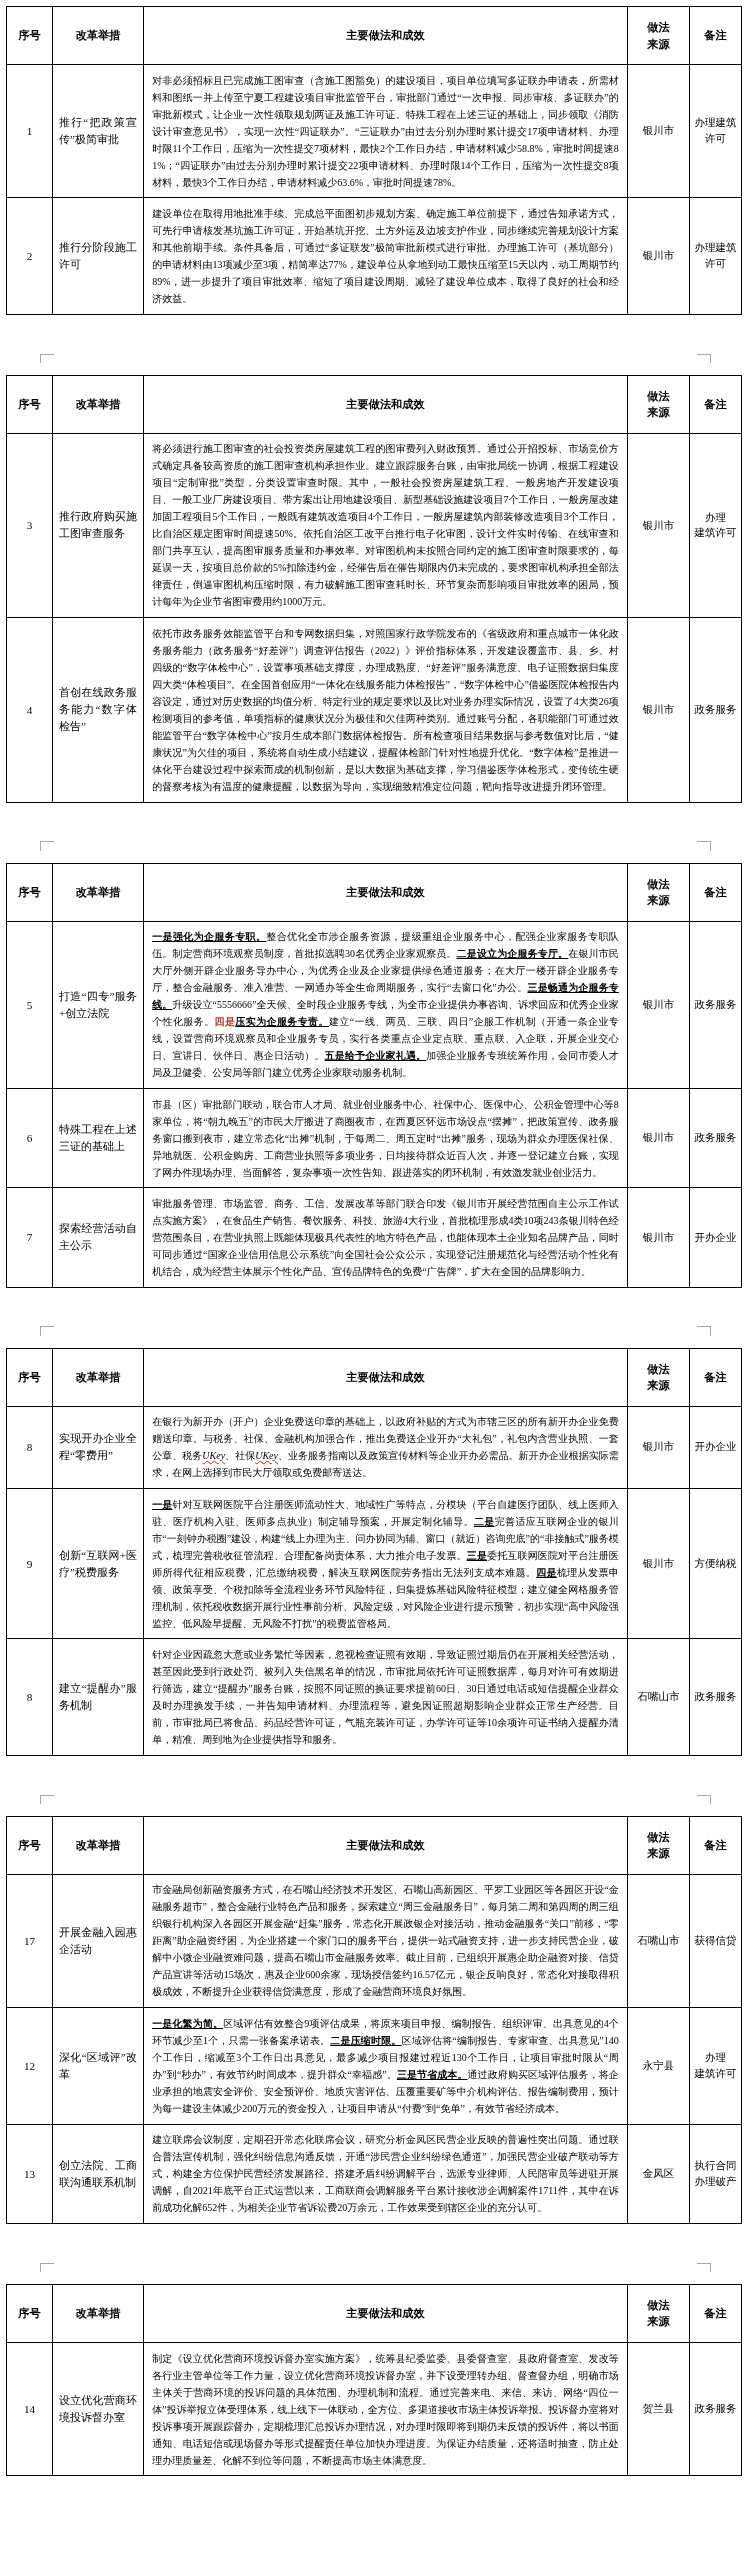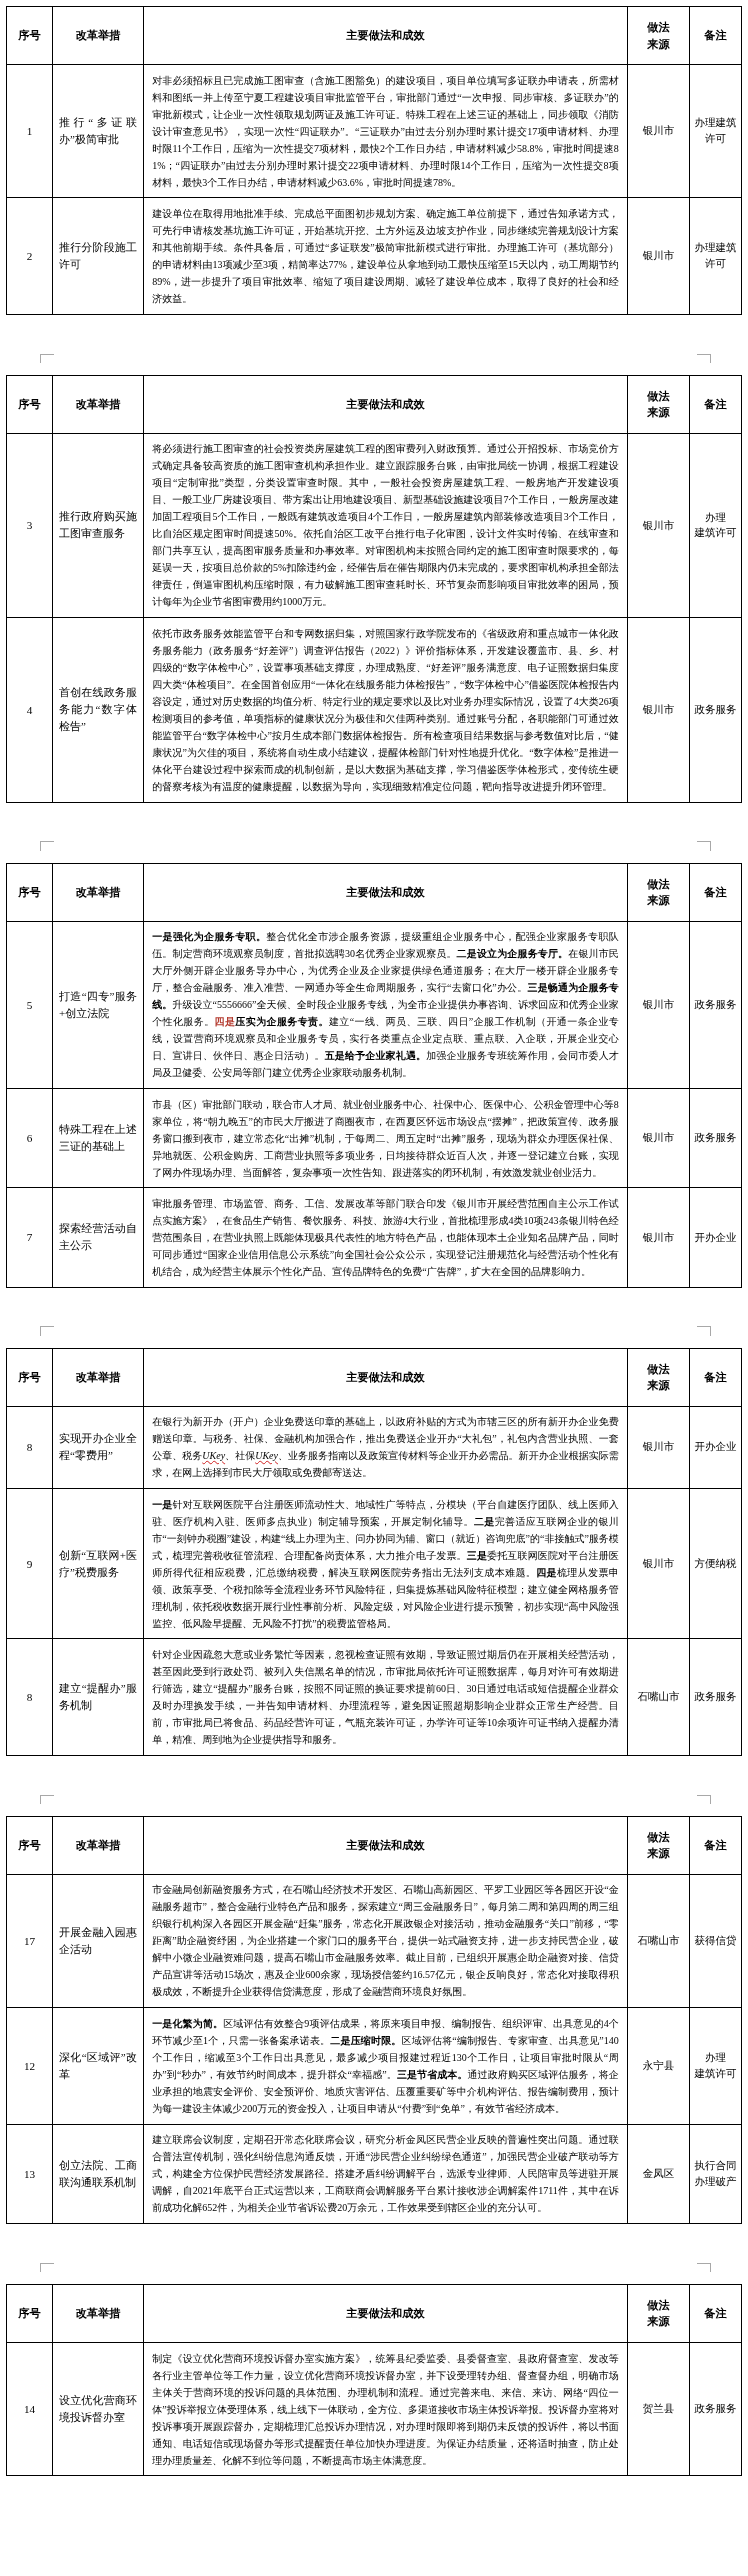--- a/index.html
+++ b/index.html
@@ -5,21 +5,21 @@
   html,body{margin:0;padding:0;background:#ffffff;}
   body{width:748px;font-family:"Liberation Serif","DejaVu Serif",serif;color:#000;}
   .page{padding:6px 6px 0 6px;}
   table.doc{border-collapse:collapse;table-layout:fixed;width:736px;border:1.5px solid #000;}
   table.doc th,table.doc td{border:0.7px solid #000;vertical-align:middle;word-break:break-all;}
   th.hdr{font-weight:bold;font-size:11.2px;text-align:center;padding:12px 1.5px;white-space:pre-line;line-height:16.5px;}
   td.seq{  text-align:center;font-size:11.2px;padding:3px 1.5px;}
   td.meas{ font-size:11px;padding:4.5px 6px;text-align:justify;line-height:17px;}
   td.cont{ font-size:10px;padding:6.7px 8.2px;text-align:justify;line-height:17px;}
   td.src, td.note{text-align:center;font-size:10.5px;padding:3px 2.2px;white-space:pre-line;line-height:15.7px;}
-  .seg-b{font-weight:bold;}
+  .seg-b{font-weight:bold;text-decoration:underline;}
   .seg-rb{font-weight:bold;color:#b43a2e;}
   .seg-u{text-decoration:underline;text-decoration-style:wavy;text-decoration-color:#d02020;font-style:italic;}
   .gap{height:60px;position:relative;}
   .gap .mk-l{position:absolute;left:34px;bottom:12px;width:12.7px;height:8.2px;
              border-left:0.7px solid #a8a8a8;border-top:0.7px solid #a8a8a8;}
   .gap .mk-r{position:absolute;right:31.5px;bottom:12px;width:12.7px;height:8.2px;
              border-right:0.7px solid #a8a8a8;border-top:0.7px solid #a8a8a8;}
 </style>
 </head>
 <body>
@@ -40,21 +40,21 @@
         <th class="hdr">改革举措</th>
         <th class="hdr">主要做法和成效</th>
         <th class="hdr">做法
 来源</th>
         <th class="hdr">备注</th>
       </tr>
     </thead>
     <tbody>
   <tr>
     <td class="seq">1</td>
-    <td class="meas">推行“多证联办”极简审批</td>
+    <td class="meas">推行“把政策宣传”极简审批</td>
     <td class="cont"><span>对非必须招标且已完成施工图审查（含施工图豁免）的建设项目，项目单位填写多证联办申请表，所需材料和图纸一并上传至宁夏工程建设项目审批监管平台，审批部门通过“一次申报、同步审核、多证联办”的审批新模式，让企业一次性领取规划两证及施工许可证。特殊工程在上述三证的基础上，同步领取《消防设计审查意见书》，实现一次性“四证联办”。“三证联办”由过去分别办理时累计提交17项申请材料、办理时限11个工作日，压缩为一次性提交7项材料，最快2个工作日办结，申请材料减少58.8%，审批时间提速81%；“四证联办”由过去分别办理时累计提交22项申请材料、办理时限14个工作日，压缩为一次性提交8项材料，最快3个工作日办结，申请材料减少63.6%，审批时间提速78%。</span></td>
     <td class="src">银川市</td>
     <td class="note">办理建筑许可</td>
   </tr>
 
   <tr>
     <td class="seq">2</td>
     <td class="meas">推行分阶段施工许可</td>
     <td class="cont"><span>建设单位在取得用地批准手续、完成总平面图初步规划方案、确定施工单位前提下，通过告知承诺方式，可先行申请核发基坑施工许可证，开始基坑开挖、土方外运及边坡支护作业，同步继续完善规划设计方案和其他前期手续。条件具备后，可通过“多证联发”极简审批新模式进行审批。办理施工许可（基坑部分）的申请材料由13项减少至3项，精简率达77%，建设单位从拿地到动工最快压缩至15天以内，动工周期节约89%，进一步提升了项目审批效率、缩短了项目建设周期、减轻了建设单位成本，取得了良好的社会和经济效益。</span></td>
     <td class="src">银川市</td>

